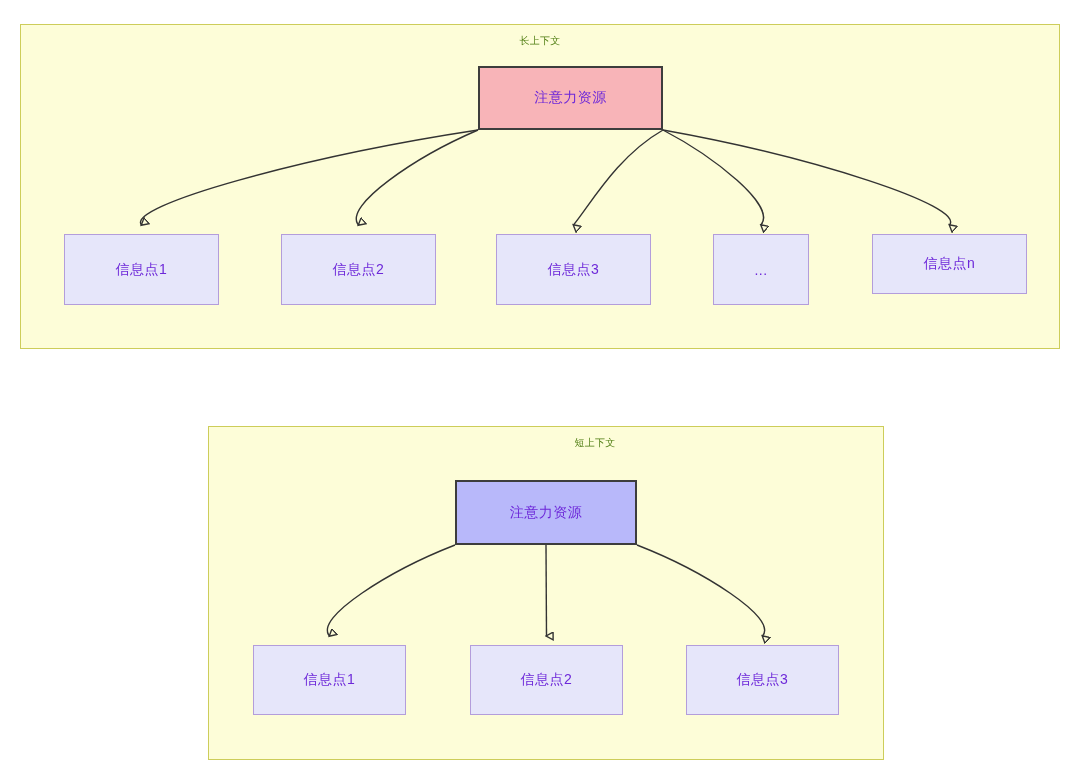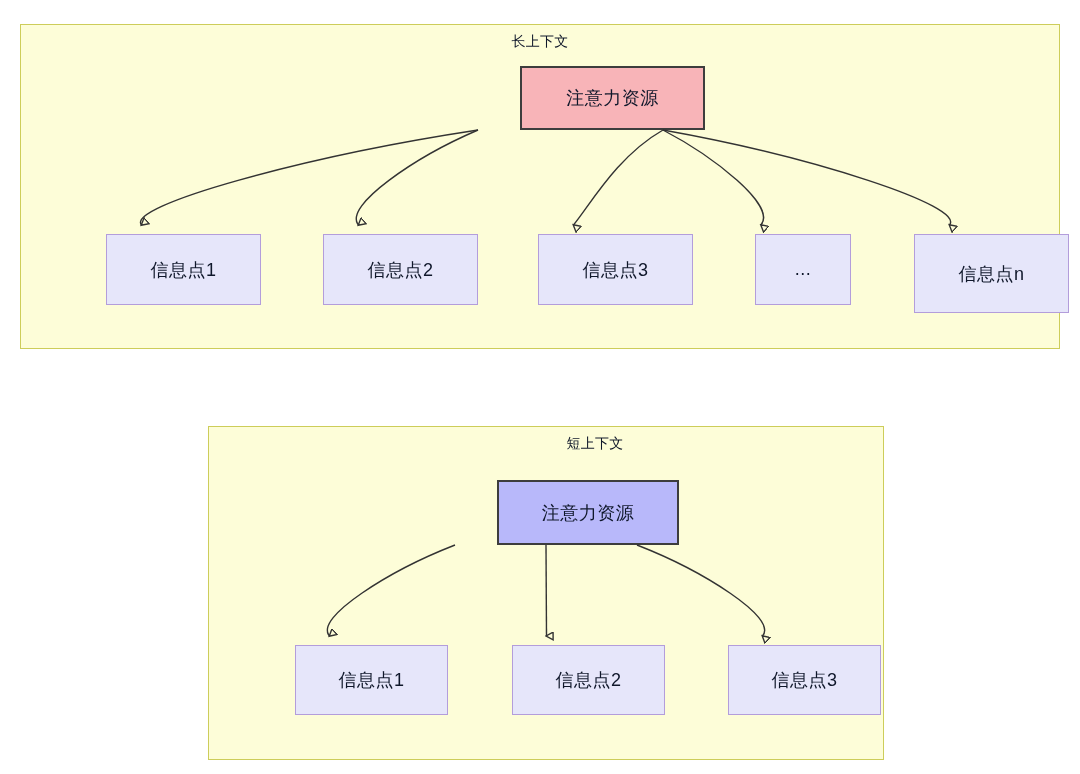--- a/index.html
+++ b/index.html
@@ -26,38 +26,37 @@
   .group-box {
     position: absolute;
     background: #fdfdd8;
     border: 1px solid #cdcd5a;
     box-sizing: border-box;
   }
 
   .group-title {
     position: absolute;
     text-align: center;
-    font-size: 14px;
-    color: #0f172a;
+    font-size: 10px;
+    color: #4d7c0f;
     line-height: 18px;
     white-space: nowrap;
     letter-spacing: 0.3px;
   }
 
   .node {
     position: absolute;
     box-sizing: border-box;
     display: flex;
     align-items: center;
     justify-content: center;
-    font-size: 18px;
-    color: #0f172a;
+    font-size: 14px;
+    color: #6d28d9;
     letter-spacing: 0.5px;
     white-space: nowrap;
-    margin-left: 42px;
   }
 
   .node-attention-long {
     background: #f8b4b8;
     border: 2px solid #3d3d3d;
   }
 
   .node-attention-short {
     background: #b8b8fa;
     border: 2px solid #3d3d3d;
@@ -91,21 +90,21 @@
 
   <div class="group-box" id="group-long" style="left: 20px; top: 24px; width: 1040px; height: 325px;"></div>
   <div class="group-title" id="title-long" style="left: 20px; top: 32px; width: 1040px;">长上下文</div>
 
   <div class="node node-attention-long" id="node-long-root" style="left: 478px; top: 66px; width: 185px; height: 64px;">注意力资源</div>
 
   <div class="node node-info" id="long-child-0" style="left: 64px; top: 234px; width: 155px; height: 71px;">信息点1</div>
   <div class="node node-info" id="long-child-1" style="left: 281px; top: 234px; width: 155px; height: 71px;">信息点2</div>
   <div class="node node-info" id="long-child-2" style="left: 496px; top: 234px; width: 155px; height: 71px;">信息点3</div>
   <div class="node node-info" id="long-child-3" style="left: 713px; top: 234px; width: 96px; height: 71px;">...</div>
-  <div class="node node-info" id="long-child-4" style="left: 872px; top: 234px; width: 155px; height: 79px;">信息点n</div>
+  <div class="node node-info" id="long-child-4" style="left: 872px; top: 234px; width: 155px; height: 60px;">信息点n</div>
 
   <div class="group-box" id="group-short" style="left: 208px; top: 426px; width: 676px; height: 334px;"></div>
   <div class="group-title" id="title-short" style="left: 208px; top: 434px; width: 774px;">短上下文</div>
 
   <div class="node node-attention-short" id="node-short-root" style="left: 455px; top: 480px; width: 182px; height: 65px;">注意力资源</div>
 
   <div class="node node-info" id="short-child-0" style="left: 253px; top: 645px; width: 153px; height: 70px;">信息点1</div>
   <div class="node node-info" id="short-child-1" style="left: 470px; top: 645px; width: 153px; height: 70px;">信息点2</div>
   <div class="node node-info" id="short-child-2" style="left: 686px; top: 645px; width: 153px; height: 70px;">信息点3</div>
 

